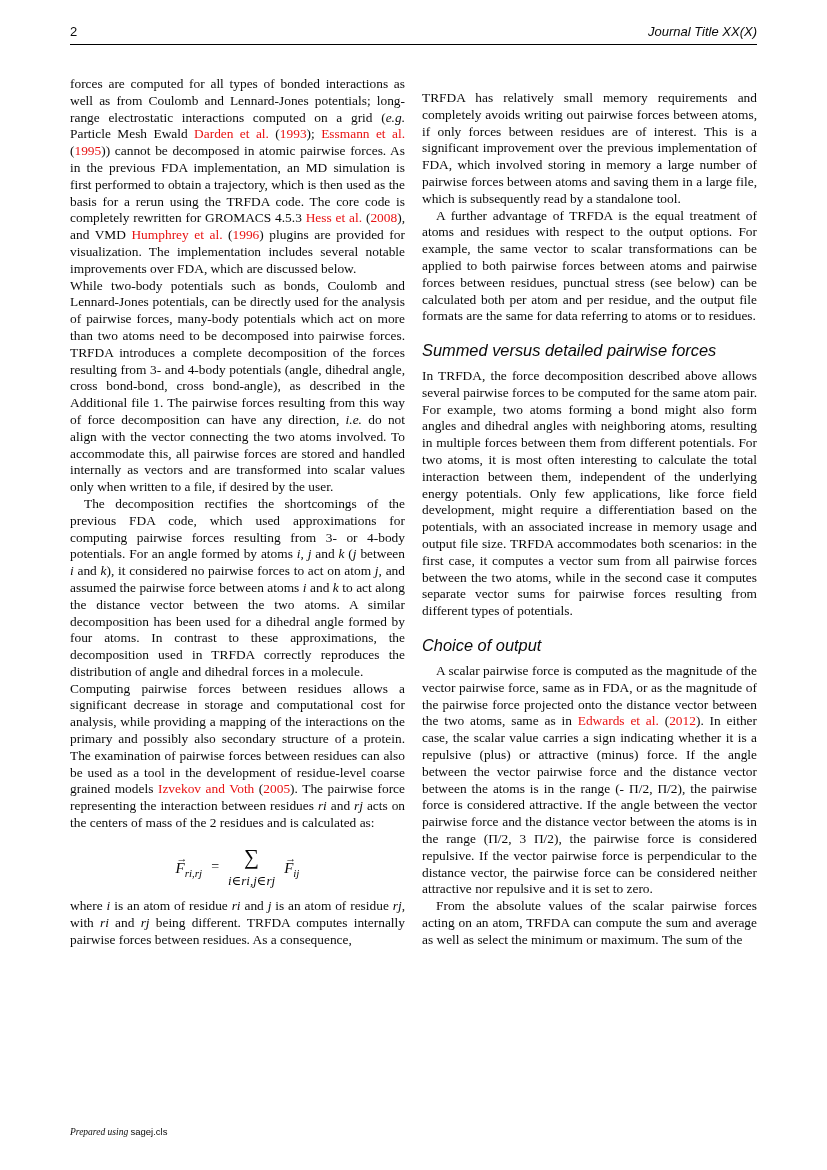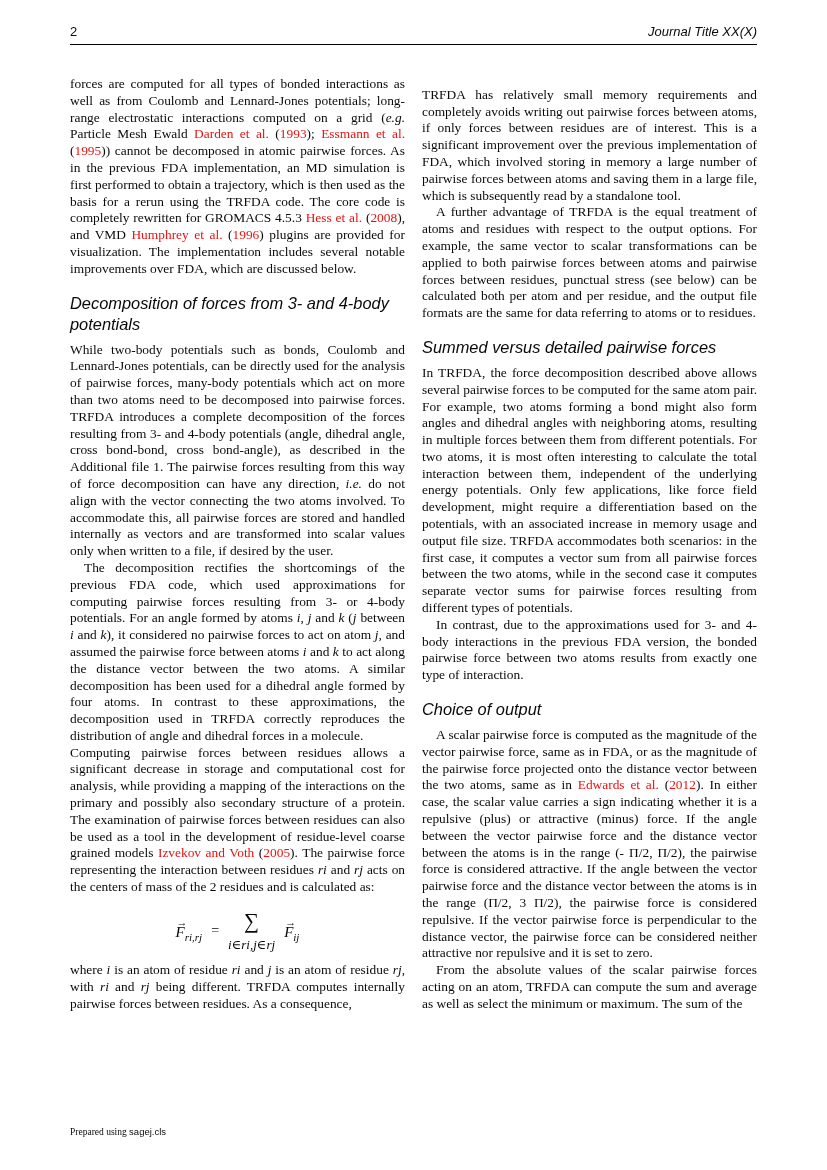--- a/index.html
+++ b/index.html
@@ -75,59 +75,57 @@
   .vec sub { font-size: 11px; }
   .sum { display: inline-flex; flex-direction: column; align-items: center; }
   .sum .sigma { font-size: 21px; line-height: 1.05; font-style: normal; }
   .sum .limits { font-size: 13px; line-height: 1.1; margin-top: 6px; }
   .eq-rel { font-style: normal; font-size: 14px; }
   .page-footer {
     position: absolute;
     left: 70px; bottom: 33px;
     font-size: 9.5px;
   }
-  .footer-prepared { font-family: "Liberation Serif", "DejaVu Serif", serif; }
+  .footer-prepared { font-style: italic; font-family: "Liberation Serif", "DejaVu Serif", serif; }
   .footer-cls { font-family: "Liberation Sans", "DejaVu Sans", sans-serif; font-style: normal; }
 </style>
 </head>
 <body>
 
 <div class="page">
 
   <header class="page-header">
     <span class="page-number">2</span>
     <span class="journal-title">Journal Title XX(X)</span>
   </header>
 
   <div class="header-rule"></div>
 
   <main class="columns">
     <section class="col" id="col-left">
         <p class="para"><span>forces are computed for all types of bonded interactions as well as from Coulomb and Lennard-Jones potentials; long-range electrostatic interactions computed on a grid (</span><span class="seg-i">e.g.</span><span> Particle Mesh Ewald </span><span class="seg-cite">Darden et al.</span><span> (</span><span class="seg-cite">1993</span><span>); </span><span class="seg-cite">Essmann et al.</span><span> (</span><span class="seg-cite">1995</span><span>)) cannot be decomposed in atomic pairwise forces. As in the previous FDA implementation, an MD simulation is first performed to obtain a trajectory, which is then used as the basis for a rerun using the TRFDA code. The core code is completely rewritten for GROMACS 4.5.3 </span><span class="seg-cite">Hess et al.</span><span> (</span><span class="seg-cite">2008</span><span>), and VMD </span><span class="seg-cite">Humphrey et al.</span><span> (</span><span class="seg-cite">1996</span><span>) plugins are provided for visualization. The implementation includes several notable improvements over FDA, which are discussed below.</span></p>
-        <h2 class="section-heading">Decomposition of forces from 3- and 4-body potentials</h2>
         <p class="para"><span>While two-body potentials such as bonds, Coulomb and Lennard-Jones potentials, can be directly used for the analysis of pairwise forces, many-body potentials which act on more than two atoms need to be decomposed into pairwise forces. TRFDA introduces a complete decomposition of the forces resulting from 3- and 4-body potentials (angle, dihedral angle, cross bond-bond, cross bond-angle), as described in the Additional file 1. The pairwise forces resulting from this way of force decomposition can have any direction, </span><span class="seg-i">i.e.</span><span> do not align with the vector connecting the two atoms involved. To accommodate this, all pairwise forces are stored and handled internally as vectors and are transformed into scalar values only when written to a file, if desired by the user.</span></p>
         <p class="para indent"><span>The decomposition rectifies the shortcomings of the previous FDA code, which used approximations for computing pairwise forces resulting from 3- or 4-body potentials. For an angle formed by atoms </span><span class="seg-i">i</span><span>, </span><span class="seg-i">j</span><span> and </span><span class="seg-i">k</span><span> (</span><span class="seg-i">j</span><span> between </span><span class="seg-i">i</span><span> and </span><span class="seg-i">k</span><span>), it considered no pairwise forces to act on atom </span><span class="seg-i">j</span><span>, and assumed the pairwise force between atoms </span><span class="seg-i">i</span><span> and </span><span class="seg-i">k</span><span> to act along the distance vector between the two atoms. A similar decomposition has been used for a dihedral angle formed by four atoms. In contrast to these approximations, the decomposition used in TRFDA correctly reproduces the distribution of angle and dihedral forces in a molecule.</span></p>
         <p class="para"><span>Computing pairwise forces between residues allows a significant decrease in storage and computational cost for analysis, while providing a mapping of the interactions on the primary and possibly also secondary structure of a protein. The examination of pairwise forces between residues can also be used as a tool in the development of residue-level coarse grained models </span><span class="seg-cite">Izvekov and Voth</span><span> (</span><span class="seg-cite">2005</span><span>). The pairwise force representing the interaction between residues </span><span class="seg-i">ri</span><span> and </span><span class="seg-i">rj</span><span> acts on the centers of mass of the 2 residues and is calculated as:</span></p>
         <div class="formula">
           <span class="vec"><span class="arrow">→</span><span>F</span><sub>ri,rj</sub></span>
           <span class="eq-rel">=</span>
           <span class="sum">
             <span class="sigma">∑</span>
             <span class="limits">i∈ri,j∈rj</span>
           </span>
           <span class="vec"><span class="arrow">→</span><span>F</span><sub>ij</sub></span>
         </div>
         <p class="para"><span>where </span><span class="seg-i">i</span><span> is an atom of residue </span><span class="seg-i">ri</span><span> and </span><span class="seg-i">j</span><span> is an atom of residue </span><span class="seg-i">rj</span><span>, with </span><span class="seg-i">ri</span><span> and </span><span class="seg-i">rj</span><span> being different. TRFDA computes internally pairwise forces between residues. As a consequence,</span></p>
       </section>
     <section class="col" id="col-right">
         <p class="para"><span>TRFDA has relatively small memory requirements and completely avoids writing out pairwise forces between atoms, if only forces between residues are of interest. This is a significant improvement over the previous implementation of FDA, which involved storing in memory a large number of pairwise forces between atoms and saving them in a large file, which is subsequently read by a standalone tool.</span></p>
         <p class="para indent"><span>A further advantage of TRFDA is the equal treatment of atoms and residues with respect to the output options. For example, the same vector to scalar transformations can be applied to both pairwise forces between atoms and pairwise forces between residues, punctual stress (see below) can be calculated both per atom and per residue, and the output file formats are the same for data referring to atoms or to residues.</span></p>
         <h2 class="section-heading">Summed versus detailed pairwise forces</h2>
         <p class="para"><span>In TRFDA, the force decomposition described above allows several pairwise forces to be computed for the same atom pair. For example, two atoms forming a bond might also form angles and dihedral angles with neighboring atoms, resulting in multiple forces between them from different potentials. For two atoms, it is most often interesting to calculate the total interaction between them, independent of the underlying energy potentials. Only few applications, like force field development, might require a differentiation based on the potentials, with an associated increase in memory usage and output file size. TRFDA accommodates both scenarios: in the first case, it computes a vector sum from all pairwise forces between the two atoms, while in the second case it computes separate vector sums for pairwise forces resulting from different types of potentials.</span></p>
-        <p class="para indent"><span>In contrast, due to the approximations used for 3- and 4-body interactions in the previous FDA version, the bonded pairwise force between two atoms results from exactly one type of interaction.</span></p>
         <h2 class="section-heading">Choice of output</h2>
         <p class="para indent"><span>A scalar pairwise force is computed as the magnitude of the vector pairwise force, same as in FDA, or as the magnitude of the pairwise force projected onto the distance vector between the two atoms, same as in </span><span class="seg-cite">Edwards et al.</span><span> (</span><span class="seg-cite">2012</span><span>). In either case, the scalar value carries a sign indicating whether it is a repulsive (plus) or attractive (minus) force. If the angle between the vector pairwise force and the distance vector between the atoms is in the range (- Π/2, Π/2), the pairwise force is considered attractive. If the angle between the vector pairwise force and the distance vector between the atoms is in the range (Π/2, 3 Π/2), the pairwise force is considered repulsive. If the vector pairwise force is perpendicular to the distance vector, the pairwise force can be considered neither attractive nor repulsive and it is set to zero.</span></p>
         <p class="para indent"><span>From the absolute values of the scalar pairwise forces acting on an atom, TRFDA can compute the sum and average as well as select the minimum or maximum. The sum of the</span></p>
       </section>
   </main>
 
   <footer class="page-footer">
     <span class="footer-prepared">Prepared using</span>
     <span class="footer-cls">sagej.cls</span>
   </footer>

